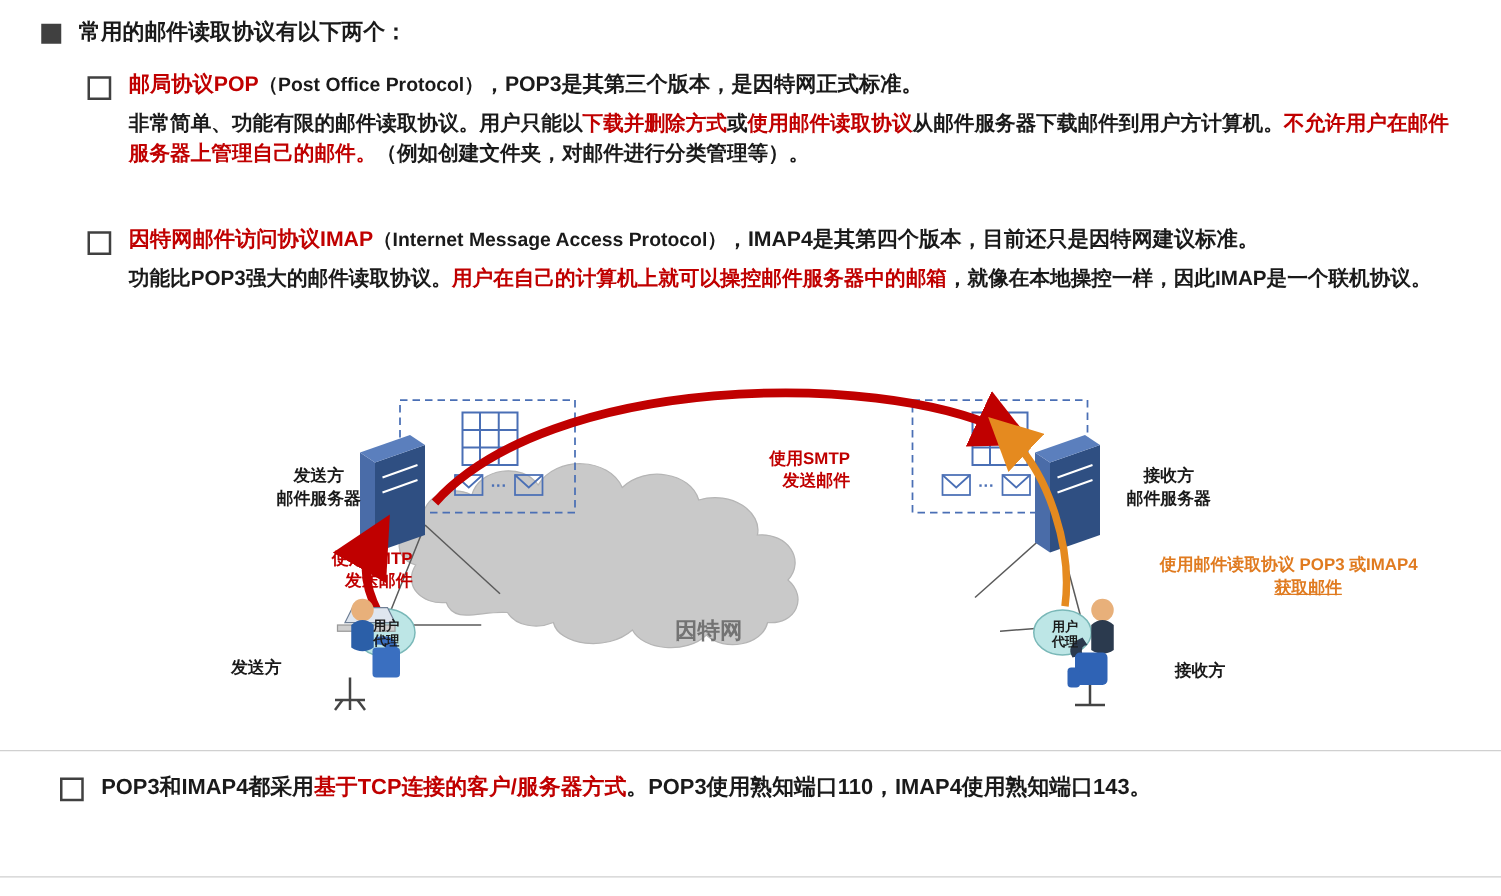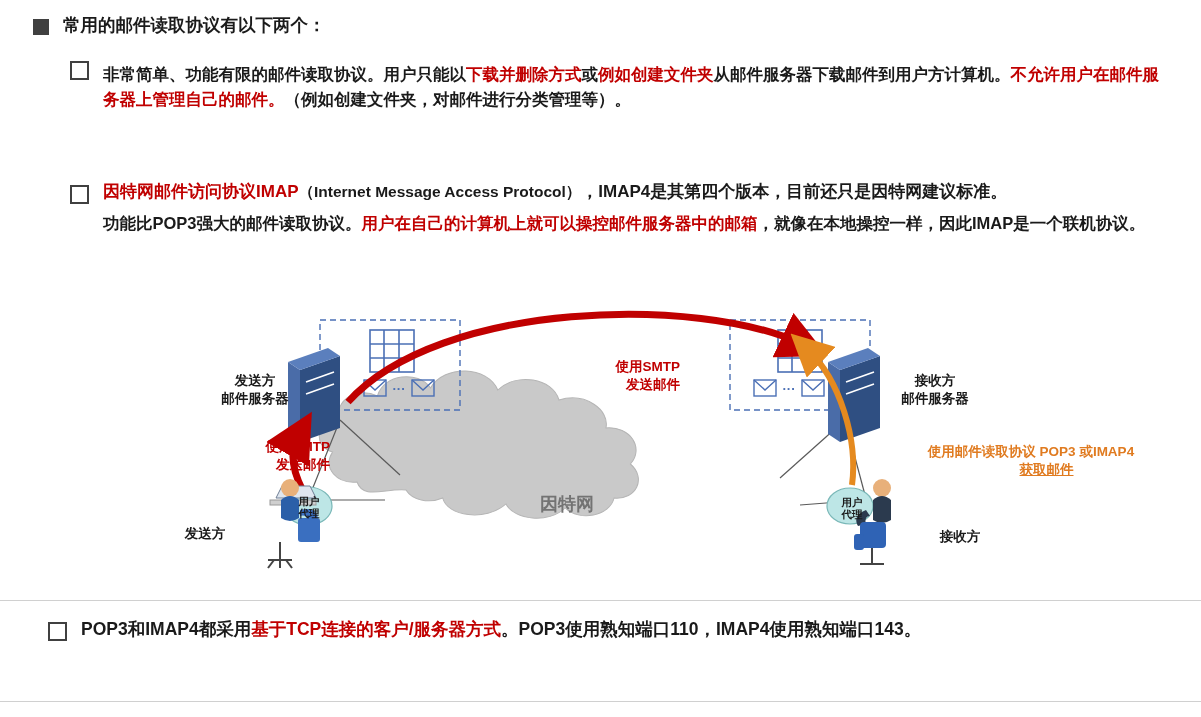--- a/index.html
+++ b/index.html
@@ -149,22 +149,25 @@
 
   <div class="line1 row">
     <span class="bullet-square"></span>
     <span class="txt">常用的邮件读取协议有以下两个：</span>
   </div>
 
   <div class="blockA">
     <div class="row">
       <span class="bullet-hollow"></span>
       <div>
+        <div class="head">
+          <span class="red">邮局协议POP</span><span class="paren">（Post Office Protocol）</span><span class="black">，POP3是其第三个版本，是因特网正式标准。</span>
+        </div>
         <div class="body-txt">
-          <span class="black">非常简单、功能有限的邮件读取协议。用户只能以</span><span class="red">下载并删除方式</span><span class="black">或</span><span class="red">例如创建文件夹</span><span class="black">从邮件服务器下载邮件到用户方计算机。</span><span class="red">不允许用户在邮件服务器上管理自己的邮件。</span><span class="black">（例如创建文件夹，对邮件进行分类管理等）。</span>
+          <span class="black">非常简单、功能有限的邮件读取协议。用户只能以</span><span class="red">下载并删除方式</span><span class="black">或</span><span class="red">使用邮件读取协议</span><span class="black">从邮件服务器下载邮件到用户方计算机。</span><span class="red">不允许用户在邮件服务器上管理自己的邮件。</span><span class="black">（例如创建文件夹，对邮件进行分类管理等）。</span>
         </div>
       </div>
     </div>
   </div>
 
   <div class="blockB">
     <div class="row">
       <span class="bullet-hollow"></span>
       <div>
         <div class="head">

